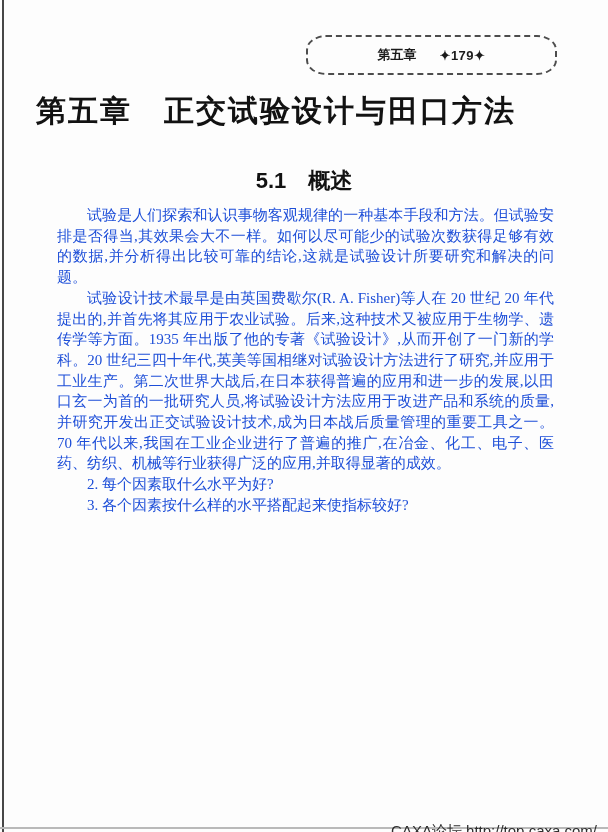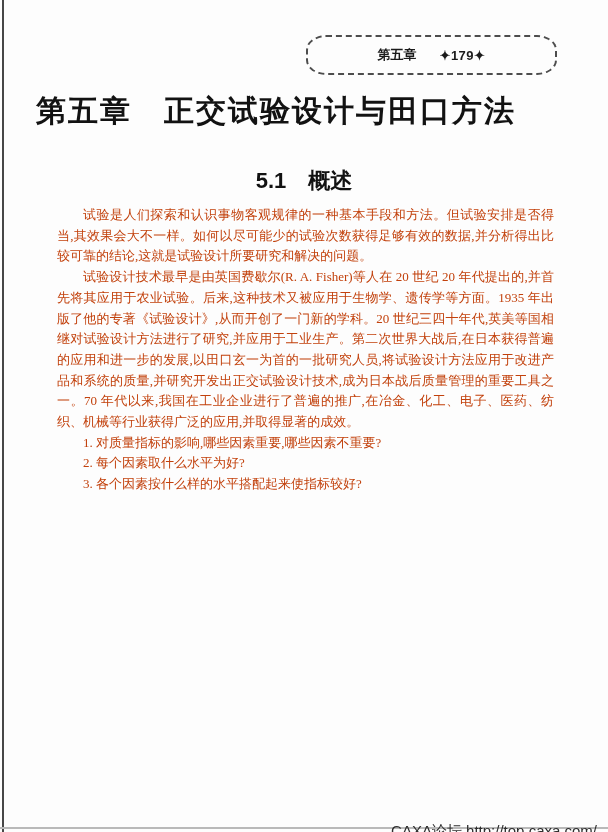--- a/index.html
+++ b/index.html
@@ -60,24 +60,24 @@
     text-align: center;
     font-family: "Liberation Sans", sans-serif;
     font-weight: bold;
     font-size: 22px;
     color: #121212;
   }
   .body-text {
     position: absolute;
     left: 57px; top: 205px;
     width: 497px;
-    font-size: 13px;
+    font-size: 15px;
     line-height: 20.7px;
     text-align: justify;
-    color: #c2410c;
+    color: #1d4ed8;
   }
   .body-text p { text-indent: 2em; }
   .footer {
     position: absolute;
     right: 11px; top: 800px;
     font-family: "Liberation Sans", "DejaVu Sans", sans-serif;
     font-size: 15px;
     color: #2e2e2e;
     margin-top: 22px;
   }
@@ -94,21 +94,20 @@
     <span class="page-marker">✦179✦</span>
   </div>
 
   <h1 class="chapter-title">第五章　正交试验设计与田口方法</h1>
 
   <h2 class="section-heading">5.1　概述</h2>
 
   <div class="body-text">
     <p>试验是人们探索和认识事物客观规律的一种基本手段和方法。但试验安排是否得当,其效果会大不一样。如何以尽可能少的试验次数获得足够有效的数据,并分析得出比较可靠的结论,这就是试验设计所要研究和解决的问题。</p>
     <p>试验设计技术最早是由英国费歇尔(R. A. Fisher)等人在 20 世纪 20 年代提出的,并首先将其应用于农业试验。后来,这种技术又被应用于生物学、遗传学等方面。1935 年出版了他的专著《试验设计》,从而开创了一门新的学科。20 世纪三四十年代,英美等国相继对试验设计方法进行了研究,并应用于工业生产。第二次世界大战后,在日本获得普遍的应用和进一步的发展,以田口玄一为首的一批研究人员,将试验设计方法应用于改进产品和系统的质量,并研究开发出正交试验设计技术,成为日本战后质量管理的重要工具之一。70 年代以来,我国在工业企业进行了普遍的推广,在冶金、化工、电子、医药、纺织、机械等行业获得广泛的应用,并取得显著的成效。</p>
-    <p>1. 对质量指标的影响,哪些因素重要,哪些因素不重要?</p>
     <p>2. 每个因素取什么水平为好?</p>
     <p>3. 各个因素按什么样的水平搭配起来使指标较好?</p>
   </div>
 
   <div class="scan-line-bottom"></div>
 
   <div class="footer">
     <span>CAXA论坛 http://top.caxa.com/</span>
   </div>
 

